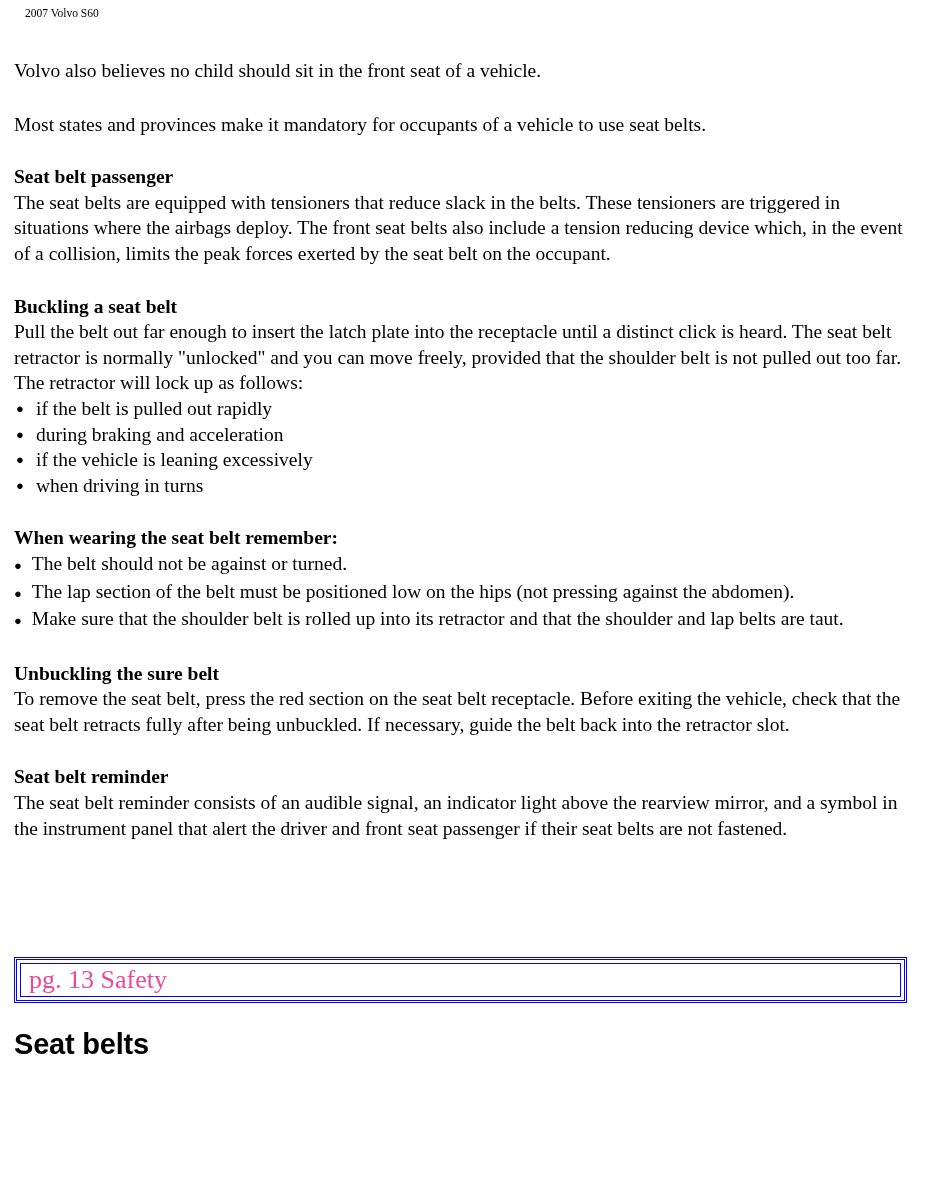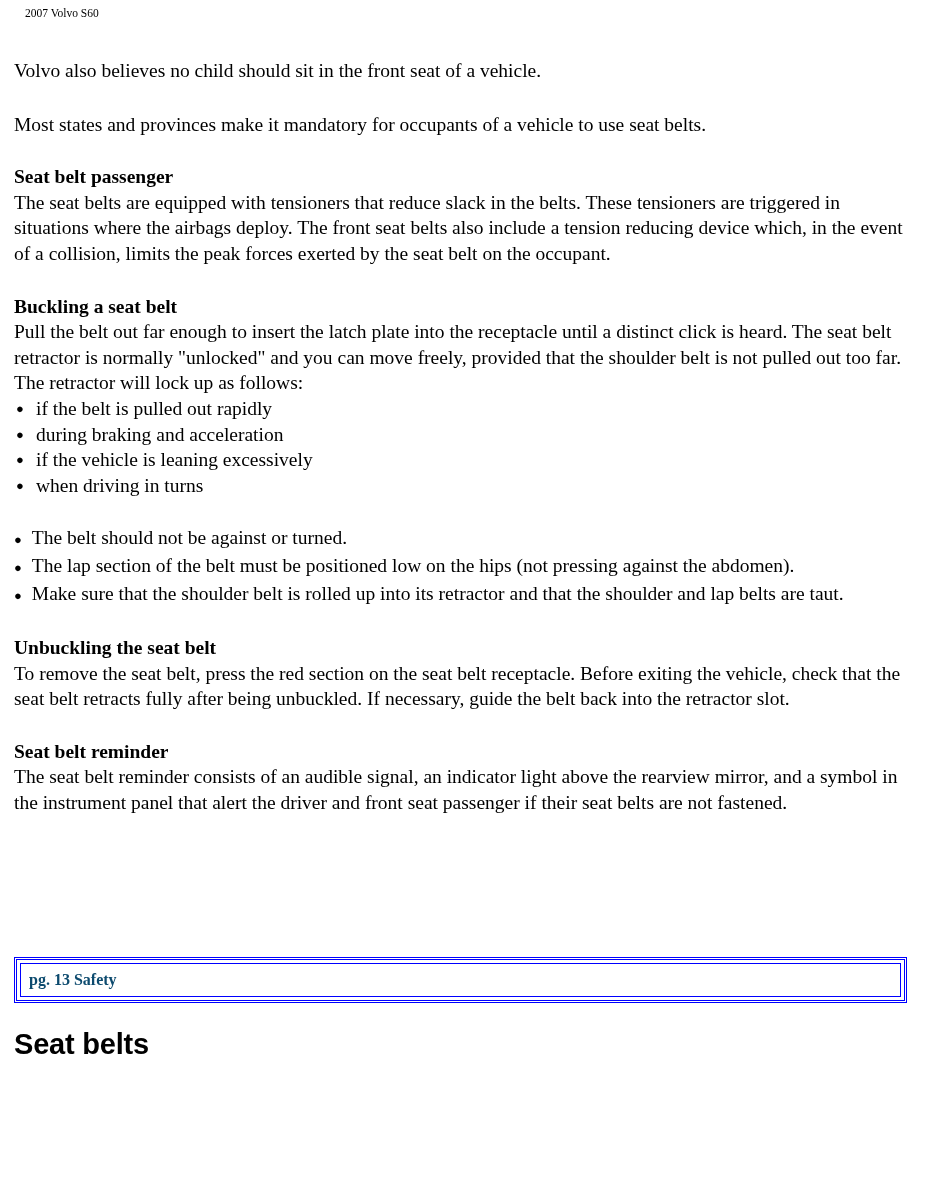--- a/index.html
+++ b/index.html
@@ -114,24 +114,23 @@
   .nav-box-inner {
     width: 100%;
     height: 100%;
     box-sizing: border-box;
     border: 1px solid #0000ff;
     display: flex;
     align-items: center;
     padding-left: 8px;
   }
   .nav-box-inner .nav-text {
-    font-size: 16px;
+    font-size: 26px;
     line-height: 24px;
-    color: #0c4a6e;
-    font-weight: bold;
+    color: #ec4899;
   }
 
   h2.page-heading {
     position: absolute;
     top: 1029px;
     left: 14px;
     margin: 0;
     font-family: "Liberation Sans", "DejaVu Sans", sans-serif;
     font-size: 29px;
     line-height: 30px;
@@ -177,35 +176,36 @@
         <span>if the vehicle is leaning excessively</span>
       </li>
       <li>
         <span class="dot">●</span>
         <span>when driving in turns</span>
       </li>
     </ul>
 
     <div class="gap-section"></div>
 
+    <h3 class="sub-head">When wearing the seat belt remember:</h3>
     <ul class="bullets flush">
       <li>
         <span class="dot">●</span><span>The belt should not be against or turned.</span>
       </li>
       <li>
         <span class="dot">●</span><span>The lap section of the belt must be positioned low on the hips (not pressing against the abdomen).</span>
       </li>
       <li>
         <span class="dot">●</span><span>Make sure that the shoulder belt is rolled up into its retractor and that the shoulder and lap belts are taut.</span>
       </li>
     </ul>
 
     <div class="gap-section"></div>
 
-    <h3 class="sub-head">Unbuckling the seat belt</h3>
+    <h3 class="sub-head">Unbuckling the sure belt</h3>
     <p class="body-text">To remove the seat belt, press the red section on the seat belt receptacle. Before exiting the vehicle, check that the seat belt retracts fully after being unbuckled. If necessary, guide the belt back into the retractor slot.</p>
 
     <div class="gap-section"></div>
 
     <h3 class="sub-head">Seat belt reminder</h3>
     <p class="body-text">The seat belt reminder consists of an audible signal, an indicator light above the rearview mirror, and a symbol in the instrument panel that alert the driver and front seat passenger if their seat belts are not fastened.</p>
 
   </div>
 
   <div class="nav-box">

